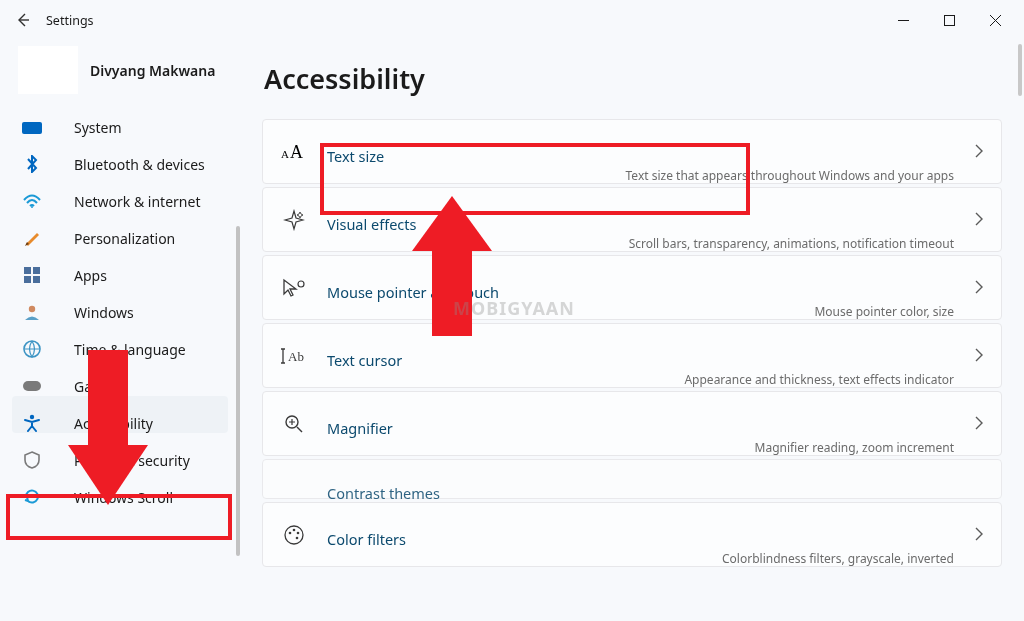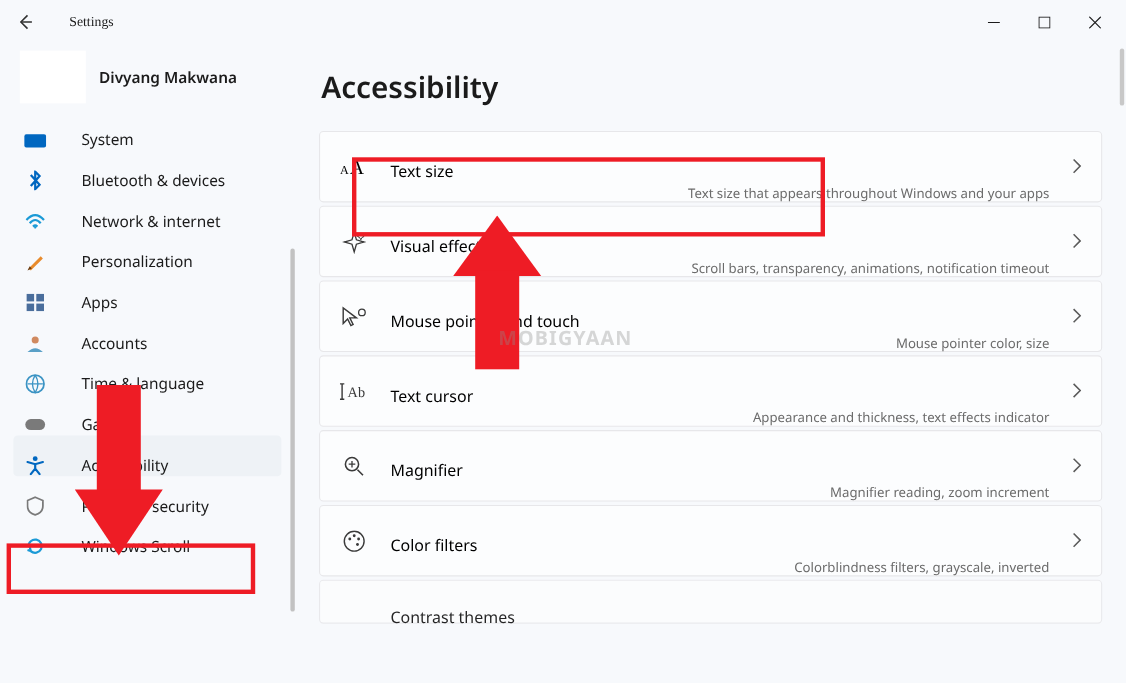--- a/index.html
+++ b/index.html
@@ -2,27 +2,27 @@
 <html><head>
 <meta charset="utf-8">
 <style>
   * { box-sizing: border-box; margin: 0; padding: 0; }
   html, body { width: 1024px; height: 621px; font-family: "Segoe UI", system-ui, sans-serif; background: #f3f3f3; overflow: hidden; color: #1b1b1b; }
   .window { position: relative; width: 1024px; height: 621px; background: #f7f9fc; }
 
   
   .titlebar { display: flex; align-items: center; height: 40px; padding: 0 6px; }
   .back-btn { width: 34px; height: 34px; display:flex; align-items:center; justify-content:center; border-radius:4px; }
-  .title { font-size: 12.5px; margin-left: 23px; font-family: Liberation Serif, serif; }
+  .title { font-size: 12.5px; margin-left: 6px; }
   .win-controls { margin-left: auto; display:flex; }
   .win-btn { width: 46px; height: 32px; display:flex; align-items:center; justify-content:center; }
 
   
   .body { display:flex; height: calc(621px - 40px); }
-  .sidebar { width: 268px; padding: 0 12px; position:relative; }
+  .sidebar { width: 240px; padding: 0 12px; position:relative; }
   .main { flex:1; padding: 10px 22px 0 22px; position:relative; overflow:hidden; }
 
   .user-row { display:flex; align-items:center; gap:12px; padding: 6px 6px 18px 6px; }
   .avatar-placeholder { width:60px; height:48px; background:#ffffff; }
   .user-name { font-weight:600; font-size:14px; }
 
   .search-wrap { position:relative; margin: 0 6px 10px 6px; }
   .search { width:100%; height:34px; border:1px solid #cfcfcf; border-radius:4px; background:#ffffff; padding: 0 34px 0 12px; font-size:13.5px; color:#333; outline:none; }
   .search::placeholder { color:#666; }
   .search-icon { position:absolute; right:10px; top:8px; color:#555; }
@@ -36,21 +36,21 @@
   .scroll-track { position:absolute; right: -2px; top: 186px; width:6px; height: 400px; }
   .scroll-thumb { position:absolute; left:0; top:0; width:4px; height:330px; background:#c2c2c2; border-radius:3px; }
 
   .page-title { font-size:27px; font-weight:600; margin: 10px 0 22px 2px; }
   .section-label { font-size:14px; font-weight:600; margin: 0 0 10px 4px; }
 
   .cards { display:flex; flex-direction:column; gap:3px; }
   .card { display:flex; align-items:center; height:65px; background:#fcfdfe; border:1px solid #e7e7ea; border-radius:4px; padding: 0 18px 0 18px; cursor:default; gap:20px; }
   .card-icon { width:26px; display:flex; align-items:center; justify-content:center; color:#3a3a3a; }
   .card-text { flex:1; display:flex; flex-direction:column; }
-  .card-title { font-size:14.5px; color:#000000;margin-top:27px; }
+  .card-title { font-size:14.5px; color:#0c4a6e;margin-top:27px; }
   .card-desc { font-size:12px; color:#6b6b6b; margin-top:1px;text-align:right; }
   .chevron { color:#5a5a5a; }
 
   
   .hl { position:absolute; border:4px solid #ee1c25; pointer-events:none; }
   .arrow { position:absolute; pointer-events:none; }
 
   .watermark { position:absolute; left:440px; top:296px; font-size:18px; font-weight:700; letter-spacing:1px; color:rgba(140,140,140,0.35); pointer-events:none; user-select:none;margin-left:13px; }
 
   .main-scroll { position:absolute; right:2px; top:4px; width:4px; height:52px; background:#c8c8c8; border-radius:3px; }
@@ -145,21 +145,21 @@
               </span>
             <span>Apps</span>
           </div>
           <div class="nav-item">
             <span class="nav-icon">
                 <svg width="18" height="18" viewBox="0 0 18 18">
                   <circle cx="9" cy="6" r="3.2" fill="#d08a60"></circle>
                   <path d="M2 17 Q9 10 16 17 Z" fill="#5aa0c7"></path>
                 </svg>
               </span>
-            <span>Accounts</span>
+            <span>Windows</span>
           </div>
           <div class="nav-item">
             <span class="nav-icon">
                 <svg width="18" height="18" viewBox="0 0 18 18">
                   <circle cx="9" cy="9" r="8" fill="none" stroke="#3c94c4" stroke-width="1.6"></circle>
                   <path d="M2 9 H16 M9 1 Q14 9 9 17 Q4 9 9 1" fill="none" stroke="#3c94c4" stroke-width="1.2"></path>
                 </svg>
               </span>
             <span>Time &amp; language</span>
           </div>
@@ -281,46 +281,46 @@
                 <path d="M5 8 H11 M8 5 V11" stroke="#3a3a3a" stroke-width="1.2"></path>
               </svg>
             </div>
           <div class="card-text">
               <div class="card-title">Magnifier</div>
               <div class="card-desc">Magnifier reading, zoom increment</div>
             </div>
           <div class="chevron"><svg width="9" height="14" viewBox="0 0 9 14">
                 <path d="M2 1 L8 7 L2 13" fill="none" stroke="#5a5a5a" stroke-width="1.4"></path>
               </svg></div>
+        </div>
+
+        <div class="card" style="height:40px; opacity:.85;">
+          <div class="card-icon"></div>
+          <div class="card-text">
+              <div class="card-title">Contrast themes</div>
+            </div>
         </div>
 
         <div class="card">
           <div class="card-icon">
               <svg width="22" height="20" viewBox="0 0 22 20">
                 <path d="M11 1 A9 9 0 1 0 11 19 A9 9 0 0 0 11 1" fill="none" stroke="#3a3a3a" stroke-width="1.3"></path>
                 <circle cx="7" cy="8" r="1.3" fill="#3a3a3a"></circle>
                 <circle cx="11" cy="5" r="1.3" fill="#3a3a3a"></circle>
                 <circle cx="15" cy="8" r="1.3" fill="#3a3a3a"></circle>
                 <circle cx="14" cy="13" r="1.3" fill="#3a3a3a"></circle>
               </svg>
             </div>
           <div class="card-text">
               <div class="card-title">Color filters</div>
               <div class="card-desc">Colorblindness filters, grayscale, inverted</div>
             </div>
           <div class="chevron"><svg width="9" height="14" viewBox="0 0 9 14">
                 <path d="M2 1 L8 7 L2 13" fill="none" stroke="#5a5a5a" stroke-width="1.4"></path>
               </svg></div>
-        </div>
-
-        <div class="card" style="height:40px; opacity:.85;">
-          <div class="card-icon"></div>
-          <div class="card-text">
-              <div class="card-title">Contrast themes</div>
-            </div>
         </div>
       </div>
 
       <div class="main-scroll"></div>
     </main>
   </div>
 
   <div class="hl" style="left:6px; top:494px; width:226px; height:46px;"></div>
   <div class="hl" style="left:320px; top:143px; width:430px; height:72px;"></div>
 

